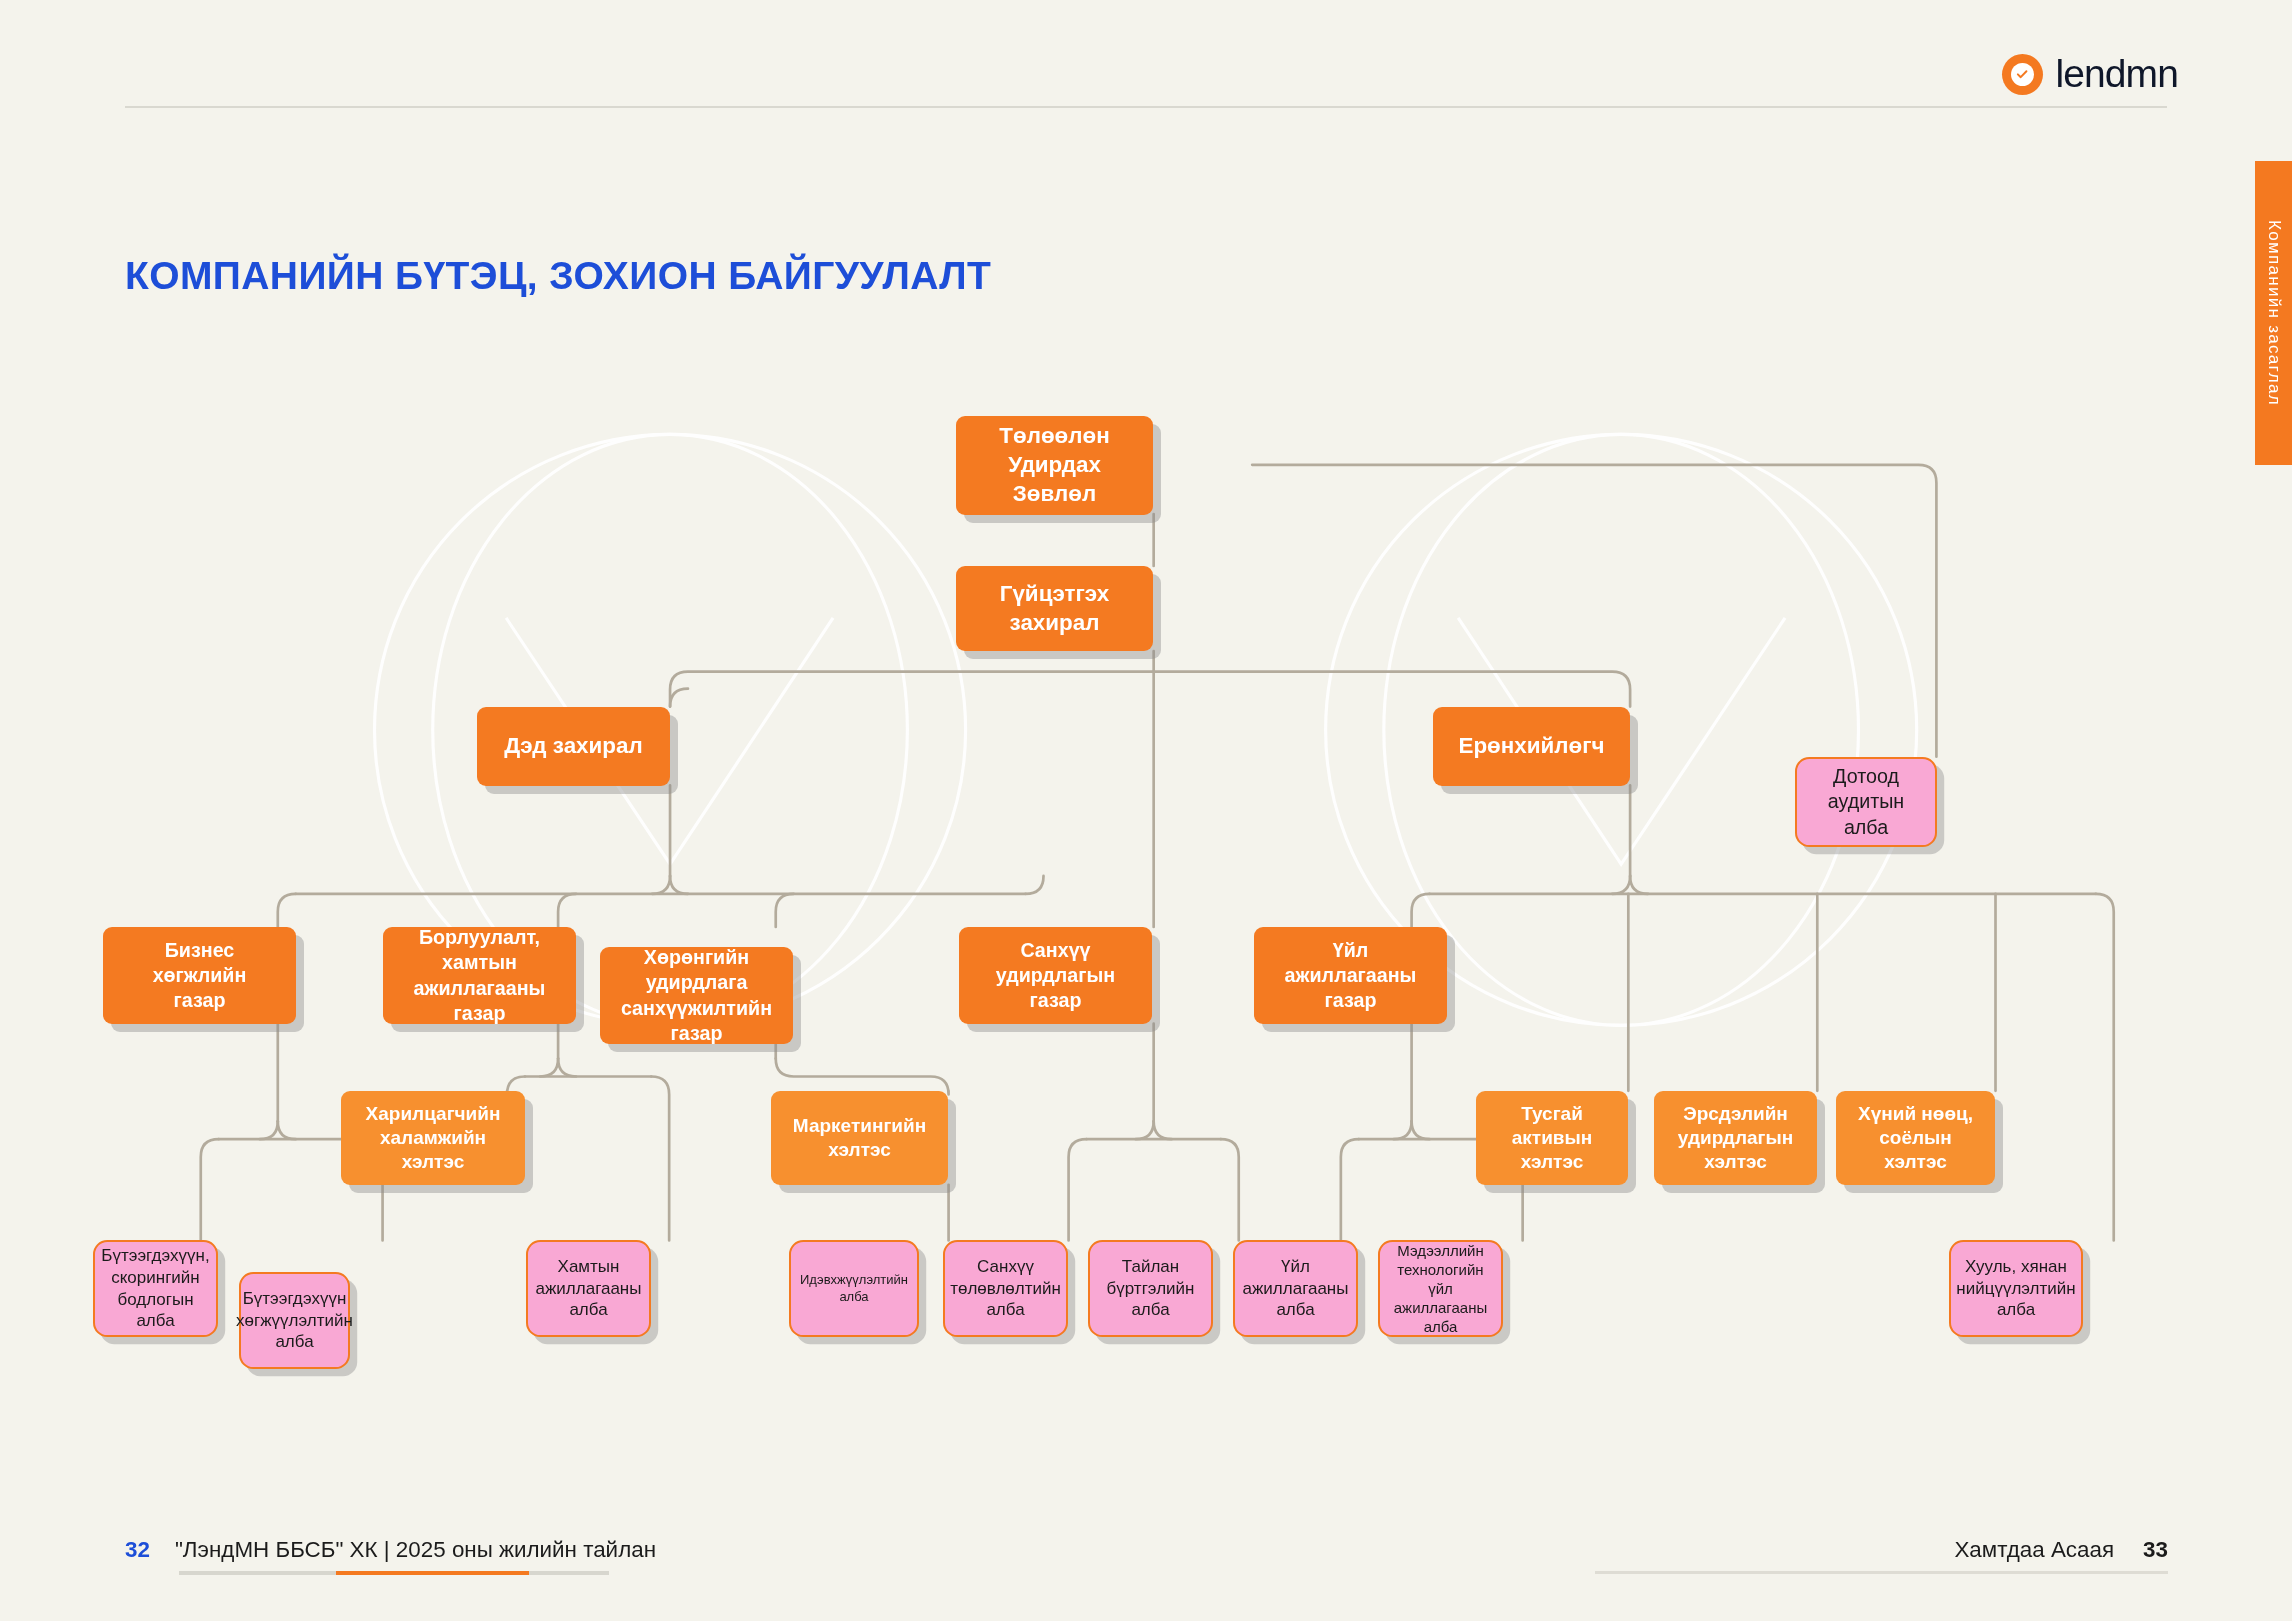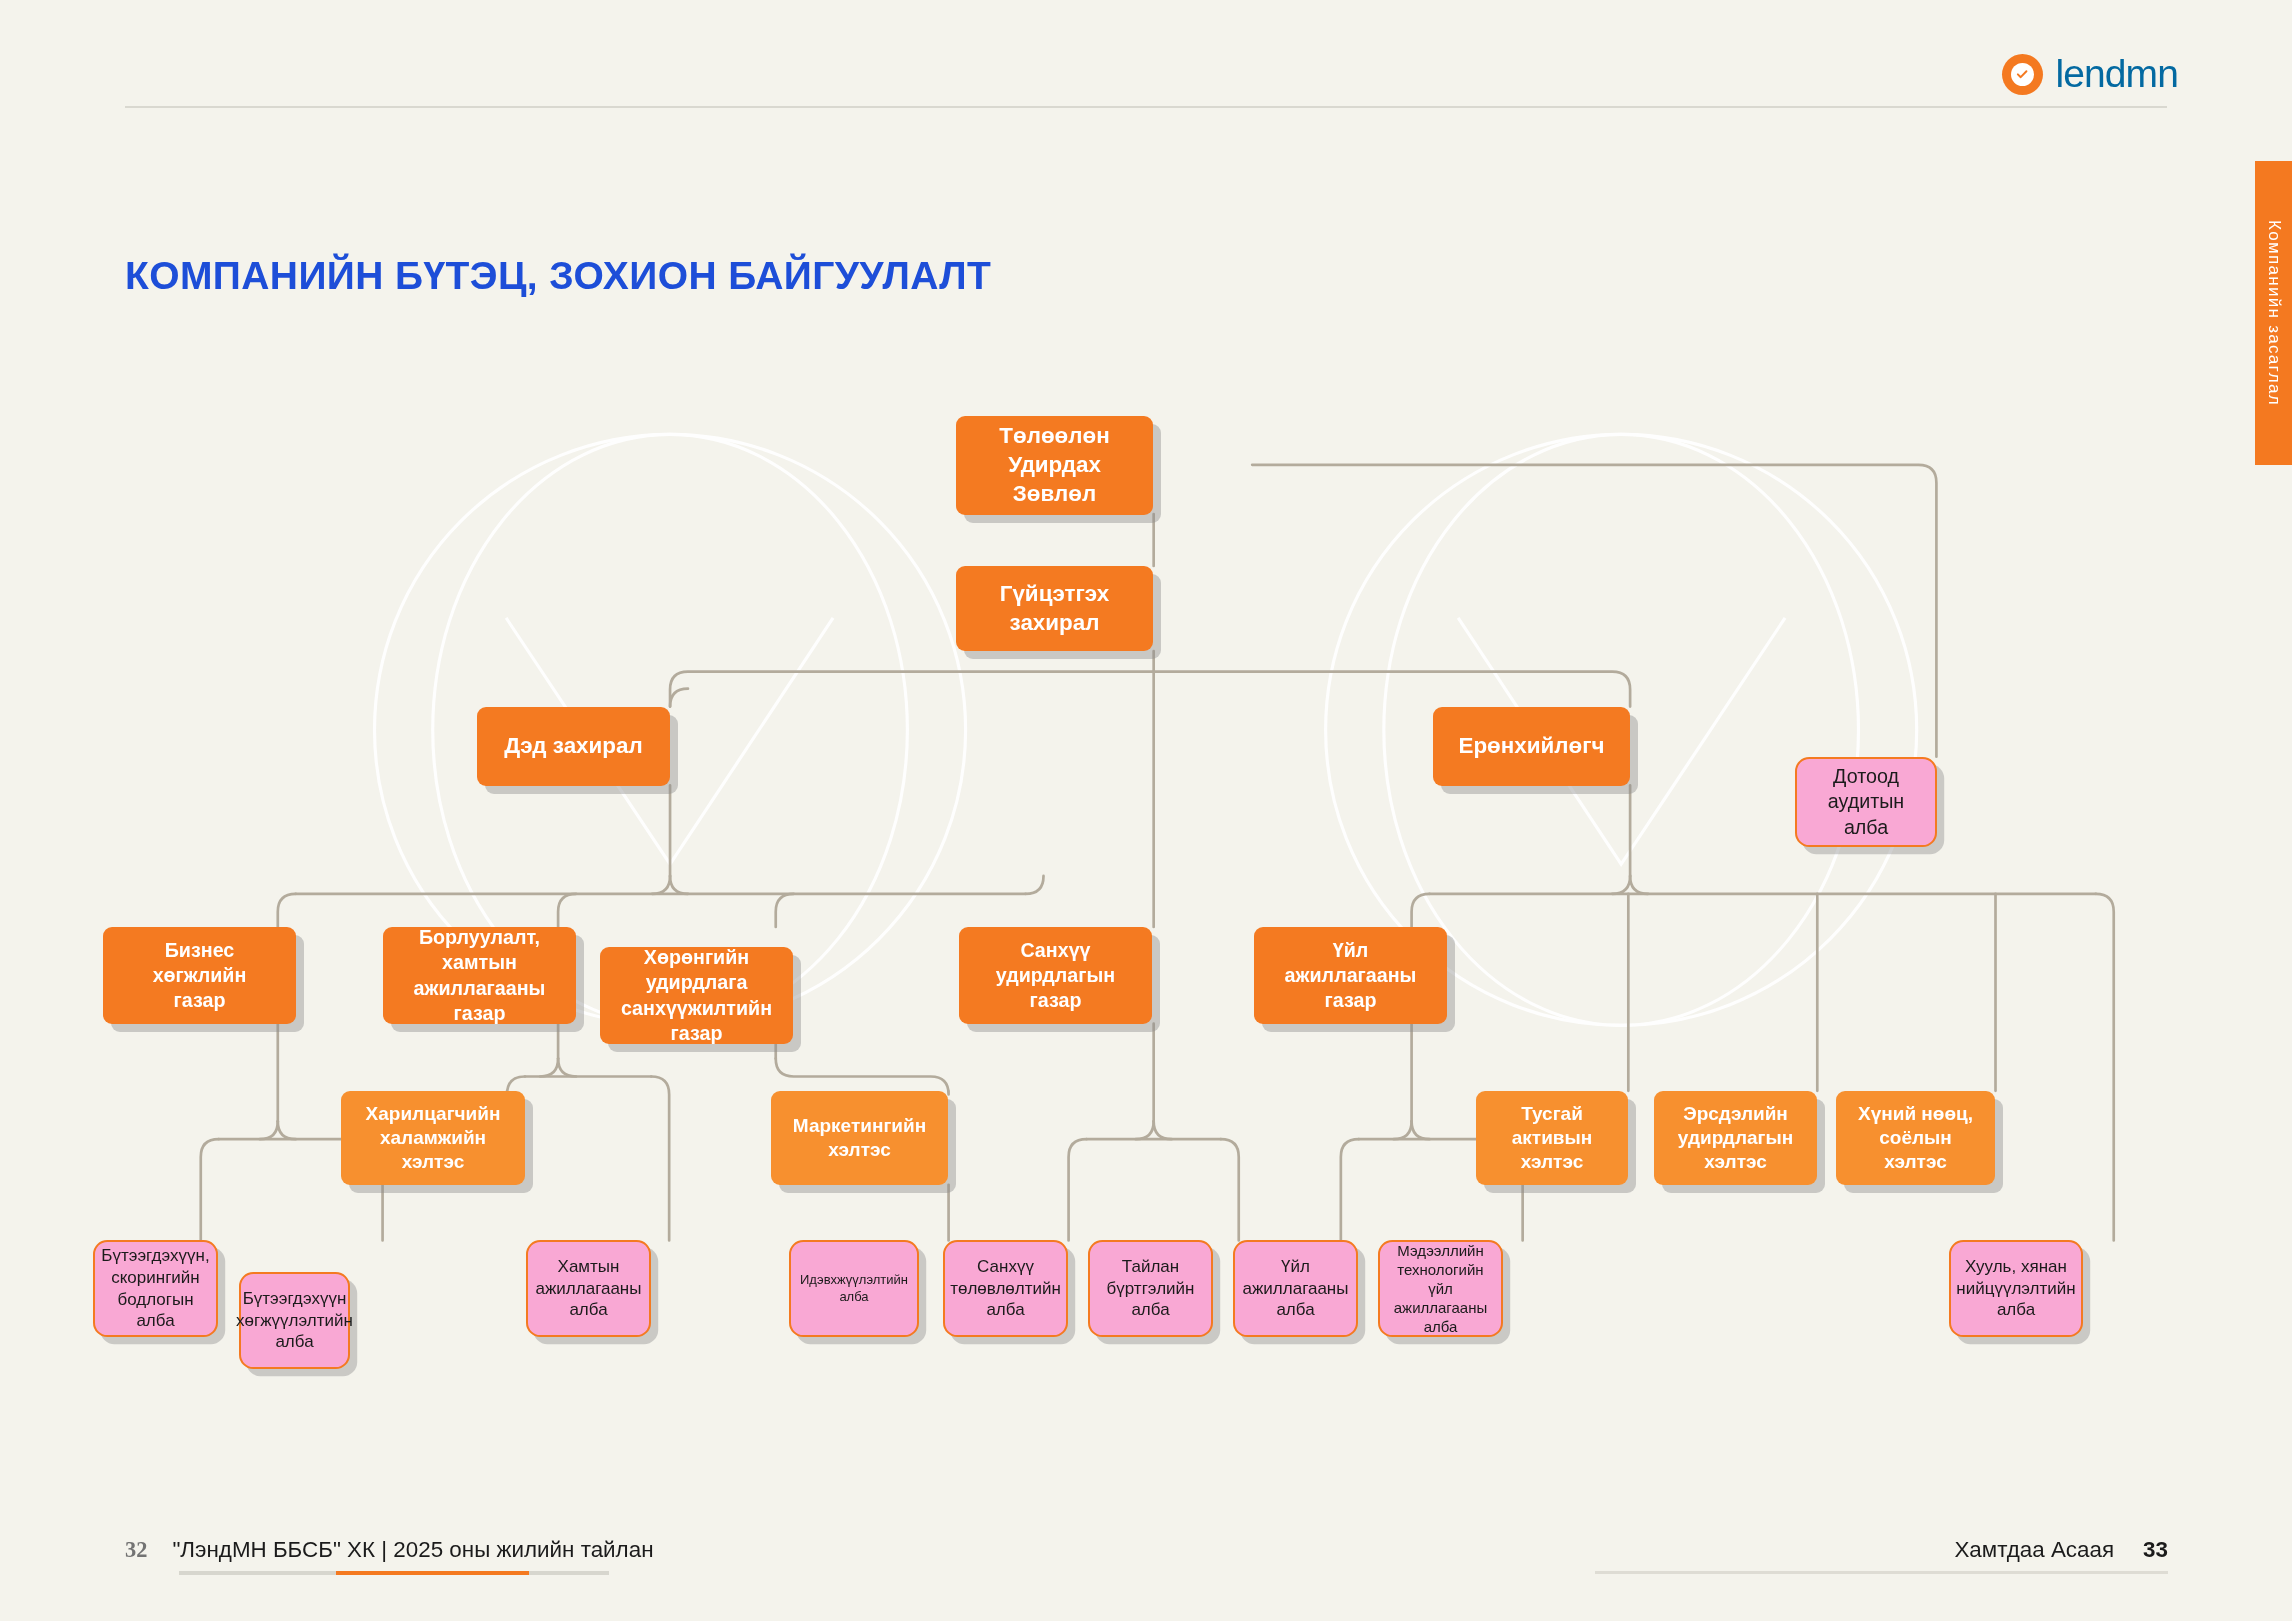--- a/index.html
+++ b/index.html
@@ -36,21 +36,21 @@
   #brand-mark .dot {
     width: 23px; height: 23px;
     border-radius: 11.6px;
     background: #ffffff;
     display: flex; align-items: center; justify-content: center;
   }
   #brand-mark .dot svg { display: block; }
   #brand-text {
     font-size: 39px;
     letter-spacing: -0.9px;
-    color: #0369a1;
+    color: #0f172a;
     font-weight: 400;
   }
 
   
   #page-title {
     position: absolute;
     left: 125px; top: 228px;
     font-size: 39px;
     font-weight: bold;
     letter-spacing: 0.4px;
@@ -119,21 +119,21 @@
     width: 193px; height: 3.6px; background: #f47920;
   }
   #footer-rule-right {
     position: absolute; right: 125px; top: 1571px;
     width: 573px; height: 2.7px; background: #dedcd4;
   }
   #footer-left {
     position: absolute; left: 125px; top: 1537px;
     display: flex; align-items: baseline; gap: 25px;
   }
-  #footer-left .pg { font-size: 22.4px; font-weight: bold; color: #737373; font-family: Liberation Serif, serif; }
+  #footer-left .pg { font-size: 22.4px; font-weight: bold; color: #1d4ed8; }
   #footer-left .txt { font-size: 22.4px; color: #1b1b1b; }
   #footer-right {
     position: absolute; right: 125px; top: 1537px;
     display: flex; align-items: baseline; gap: 29px;
   }
   #footer-right .txt { font-size: 22.4px; color: #1b1b1b; }
   #footer-right .pg { font-size: 22.4px; font-weight: bold; color: #1b1b1b; }
 </style>
 </head>
 <body>

